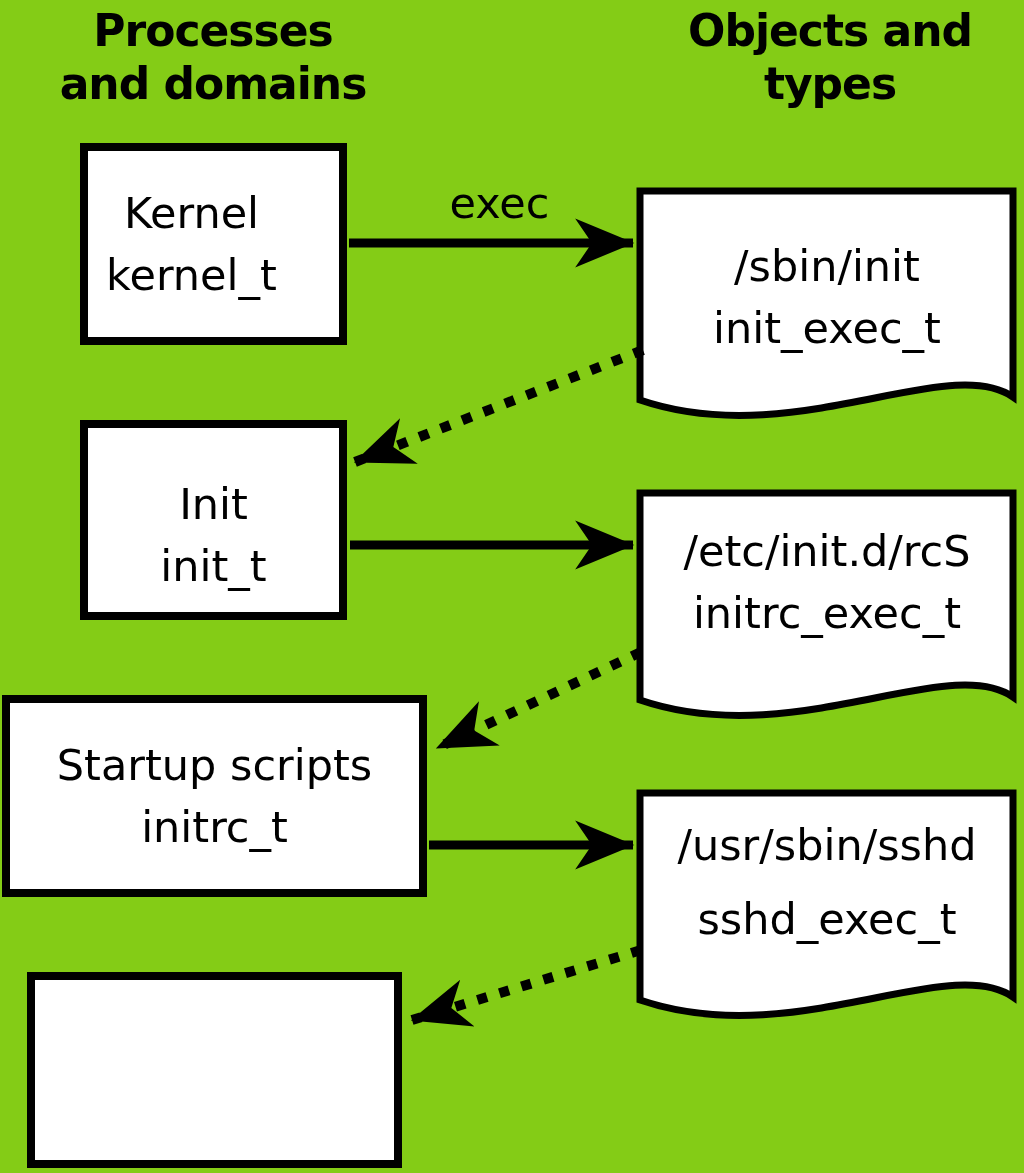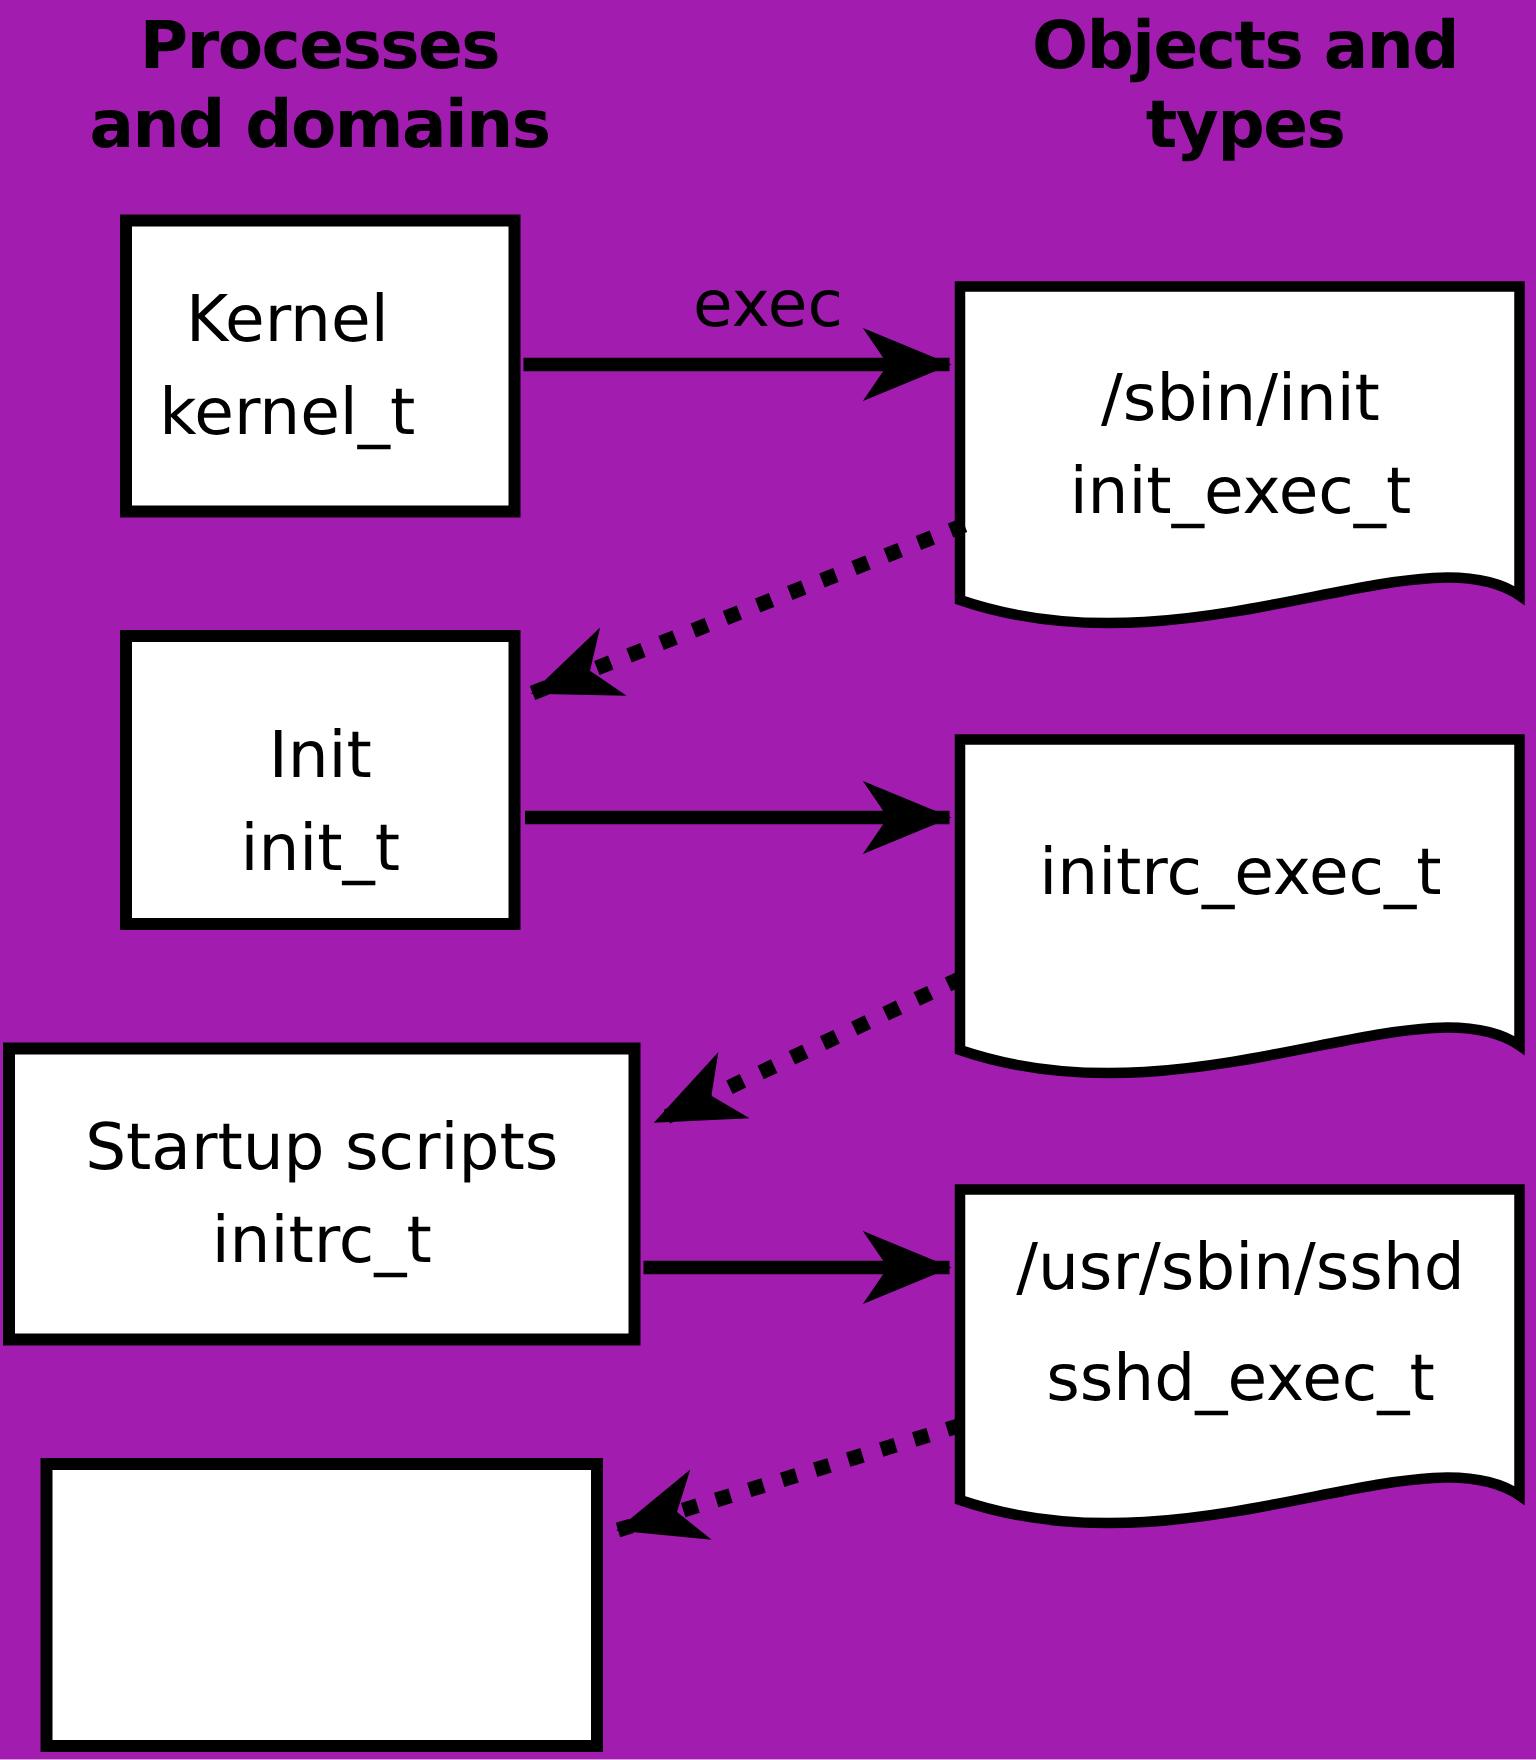--- a/index.html
+++ b/index.html
@@ -4,21 +4,21 @@
 <style>
   html, body {
     margin: 0;
     padding: 0;
     background: #ffffff;
   }
   .canvas {
     position: relative;
     width: 1024px;
     height: 1173px;
-    background: #a21caf;
+    background: #84cc16;
     color: #000000;
     font-family: "DejaVu Sans", "Liberation Sans", sans-serif;
     overflow: hidden;
   }
   .canvas svg.layer {
     position: absolute;
     left: 0;
     top: 0;
   }
   .abs { position: absolute; }
@@ -35,21 +35,21 @@
     align-items: center;
     justify-content: center;
     text-align: center;
     font-size: 43px;
     line-height: 62px;
     white-space: nowrap;
   }
   .edge-label {
     font-size: 43px;
     line-height: 46px;
-    text-align: right;
+    text-align: center;
     white-space: nowrap;
   }
 </style>
 </head>
 <body>
 
 <div class="canvas">
 
   <svg class="layer" width="1024" height="1173" viewBox="0 0 1024 1173">
     <defs>
@@ -98,20 +98,21 @@
   <div class="abs node-label" style="left:2px; top:695px; width:425px; height:202px;text-align:right;">
     <div>Startup scripts</div>
     <div>initrc_t</div>
   </div>
 
   <div class="abs node-label" style="left:640px; top:202px; width:374px; height:190px;">
     <div>/sbin/init</div>
     <div>init_exec_t</div>
   </div>
   <div class="abs node-label" style="left:640px; top:484px; width:374px; height:196px;">
+    <div>/etc/init.d/rcS</div>
     <div>initrc_exec_t</div>
   </div>
   <div class="abs node-label" style="left:640px; top:784px; width:374px; height:196px;gap:12px;">
     <div>/usr/sbin/sshd</div>
     <div>sshd_exec_t</div>
   </div>
 
 </div>
 
 </body></html>

